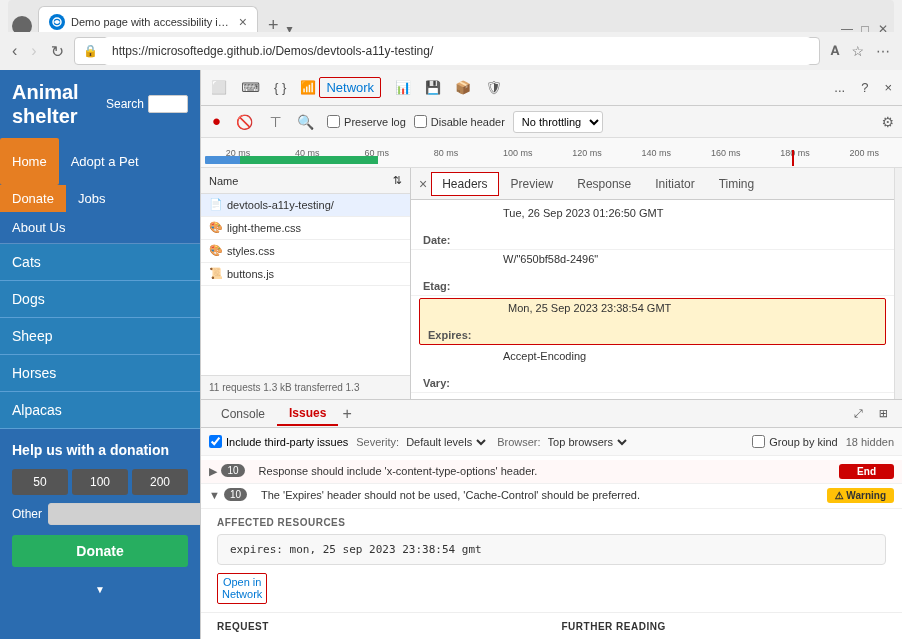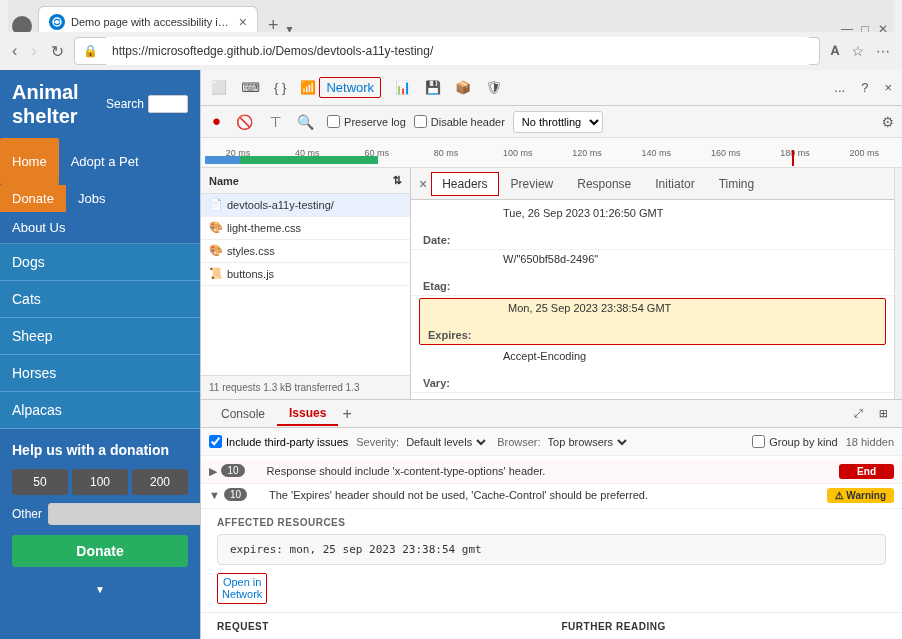--- a/index.html
+++ b/index.html
@@ -63,21 +63,21 @@
     .devtools-controls { height: 32px; background: #f5f5f5; border-bottom: 1px solid #ddd; display: flex; align-items: center; padding: 0 8px; gap: 8px; flex-shrink: 0; }
     .ctrl-btn { background: none; border: none; cursor: pointer; color: #666; font-size: 14px; padding: 2px 4px; }
     .ctrl-btn.record { color: #cc0000; }
     .ctrl-checkbox { display: flex; align-items: center; gap: 4px; font-size: 11px; color: #333; }
     .ctrl-checkbox input { margin: 0; }
     .throttle-select { height: 22px; border: 1px solid #ccc; border-radius: 3px; font-size: 11px; padding: 0 4px; background: white; }
     .ctrl-settings { margin-left: auto; font-size: 14px; cursor: pointer; color: #666; }
 
     .timeline-bar { height: 30px; background: #f9f9f9; border-bottom: 1px solid #ddd; display: flex; align-items: center; padding: 0 4px; flex-shrink: 0; overflow: hidden; position: relative; }
     .network-list-panel { width: 210px; border-right: 1px solid #ccc; display: flex; flex-direction: column; flex-shrink: 0; overflow: hidden; }
-    .network-list-header { height: 26px; background: #f5f5f5; border-bottom: 1px solid #ddd; display: flex; align-items: center; padding: 0 8px; font-size: 11px; color: #333; font-weight: bold; }
+    .network-list-header { height: 26px; background: #f5f5f5; border-bottom: 1px solid #ddd; display: flex; align-items: center; padding: 0 8px; font-size: 11px; color: #333; font-weight: normal; }
     .network-items { flex: 1; overflow-y: auto; }
     .network-item { display: flex; align-items: center; padding: 4px 8px; border-bottom: 1px solid #eee; font-size: 11px; color: #333; cursor: pointer; gap: 4px; }
     .network-item.selected { background: #e8f0fe; }
     .network-item-icon { width: 14px; height: 14px; color: #666; font-size: 11px; }
     .network-item-name { flex: 1; overflow: hidden; text-overflow: ellipsis; white-space: nowrap; }
     .network-footer { height: 24px; background: #f5f5f5; border-top: 1px solid #ddd; display: flex; align-items: center; padding: 0 8px; font-size: 10px; color: #666; }
 
     
     .headers-panel { flex: 1; display: flex; flex-direction: column; overflow: hidden; }
     .headers-tabs { height: 32px; background: #f5f5f5; border-bottom: 1px solid #ccc; display: flex; align-items: center; padding: 0 4px; gap: 0; flex-shrink: 0; }
@@ -101,21 +101,21 @@
 
     .issues-toolbar { height: 28px; background: #f9f9f9; border-bottom: 1px solid #eee; display: flex; align-items: center; padding: 0 8px; gap: 8px; font-size: 11px; flex-shrink: 0; }
     .issues-toolbar label { display: flex; align-items: center; gap: 4px; cursor: pointer; }
     .issues-dropdown { height: 20px; border: none; background: none; font-size: 11px; cursor: pointer; color: #333; }
     .group-btn { margin-left: auto; display: flex; align-items: center; gap: 4px; font-size: 11px; color: #333; }
     .hidden-count { color: #666; }
 
     .issues-content { flex: 1; overflow-y: auto; padding: 4px 0; }
     .issue-row { display: flex; align-items: flex-start; padding: 4px 8px; border-bottom: 1px solid #f0f0f0; font-size: 11px; }
     .issue-expander { color: #666; margin-right: 4px; cursor: pointer; margin-top: 1px; }
-    .issue-number { background: #666; color: white; border-radius: 10px; padding: 1px 6px; font-size: 10px; margin-right: 22px; min-width: 20px; text-align: center; }
+    .issue-number { background: #666; color: white; border-radius: 10px; padding: 1px 6px; font-size: 10px; margin-right: 14px; min-width: 20px; text-align: center; }
     .issue-text { flex: 1; color: #333; line-height: 1.4; }
     .issue-badge { margin-left: auto; padding: 2px 8px; border-radius: 3px; font-size: 10px; font-weight: bold; white-space: nowrap; }
     .issue-badge.warning { background: #ffc107; color: #333; }
     .issue-badge.error { background: #dc3545; color: white; }
 
     .affected-resources { padding: 8px 16px; }
     .affected-title { font-size: 10px; font-weight: bold; color: #666; text-transform: uppercase; letter-spacing: 0.5px; margin-bottom: 6px; }
     .affected-code { background: #f8f8f8; border: 1px solid #ddd; border-radius: 4px; padding: 8px 12px; font-family: monospace; font-size: 11px; color: #333; margin-bottom: 8px; }
     .open-in-network { color: #0078d4; font-size: 11px; cursor: pointer; border: none; background: none; padding: 0; }
     .open-network-wrapper { display: inline-block; border: 1px solid #cc0000; padding: 2px 4px; border-radius: 2px; }
@@ -190,22 +190,22 @@
       <div class="site-nav-top">
         <button class="site-nav-btn home">Home</button>
         <button class="site-nav-btn adopt">Adopt a Pet</button>
       </div>
       <div class="site-nav-row2">
         <button class="site-nav-btn2 donate">Donate</button>
         <button class="site-nav-btn2 jobs">Jobs</button>
       </div>
       <div class="site-about">About Us</div>
       <div class="animal-list">
+        <div class="animal-item">Cats</div>
         <div class="animal-item">Dogs</div>
-        <div class="animal-item">Cats</div>
         <div class="animal-item">Sheep</div>
         <div class="animal-item">Horses</div>
         <div class="animal-item">Alpacas</div>
       </div>
       <div class="donation-section">
         <div class="donation-title">Help us with a donation</div>
         <div class="donation-amounts">
           <button class="donation-btn">50</button>
           <button class="donation-btn">100</button>
           <button class="donation-btn">200</button>

